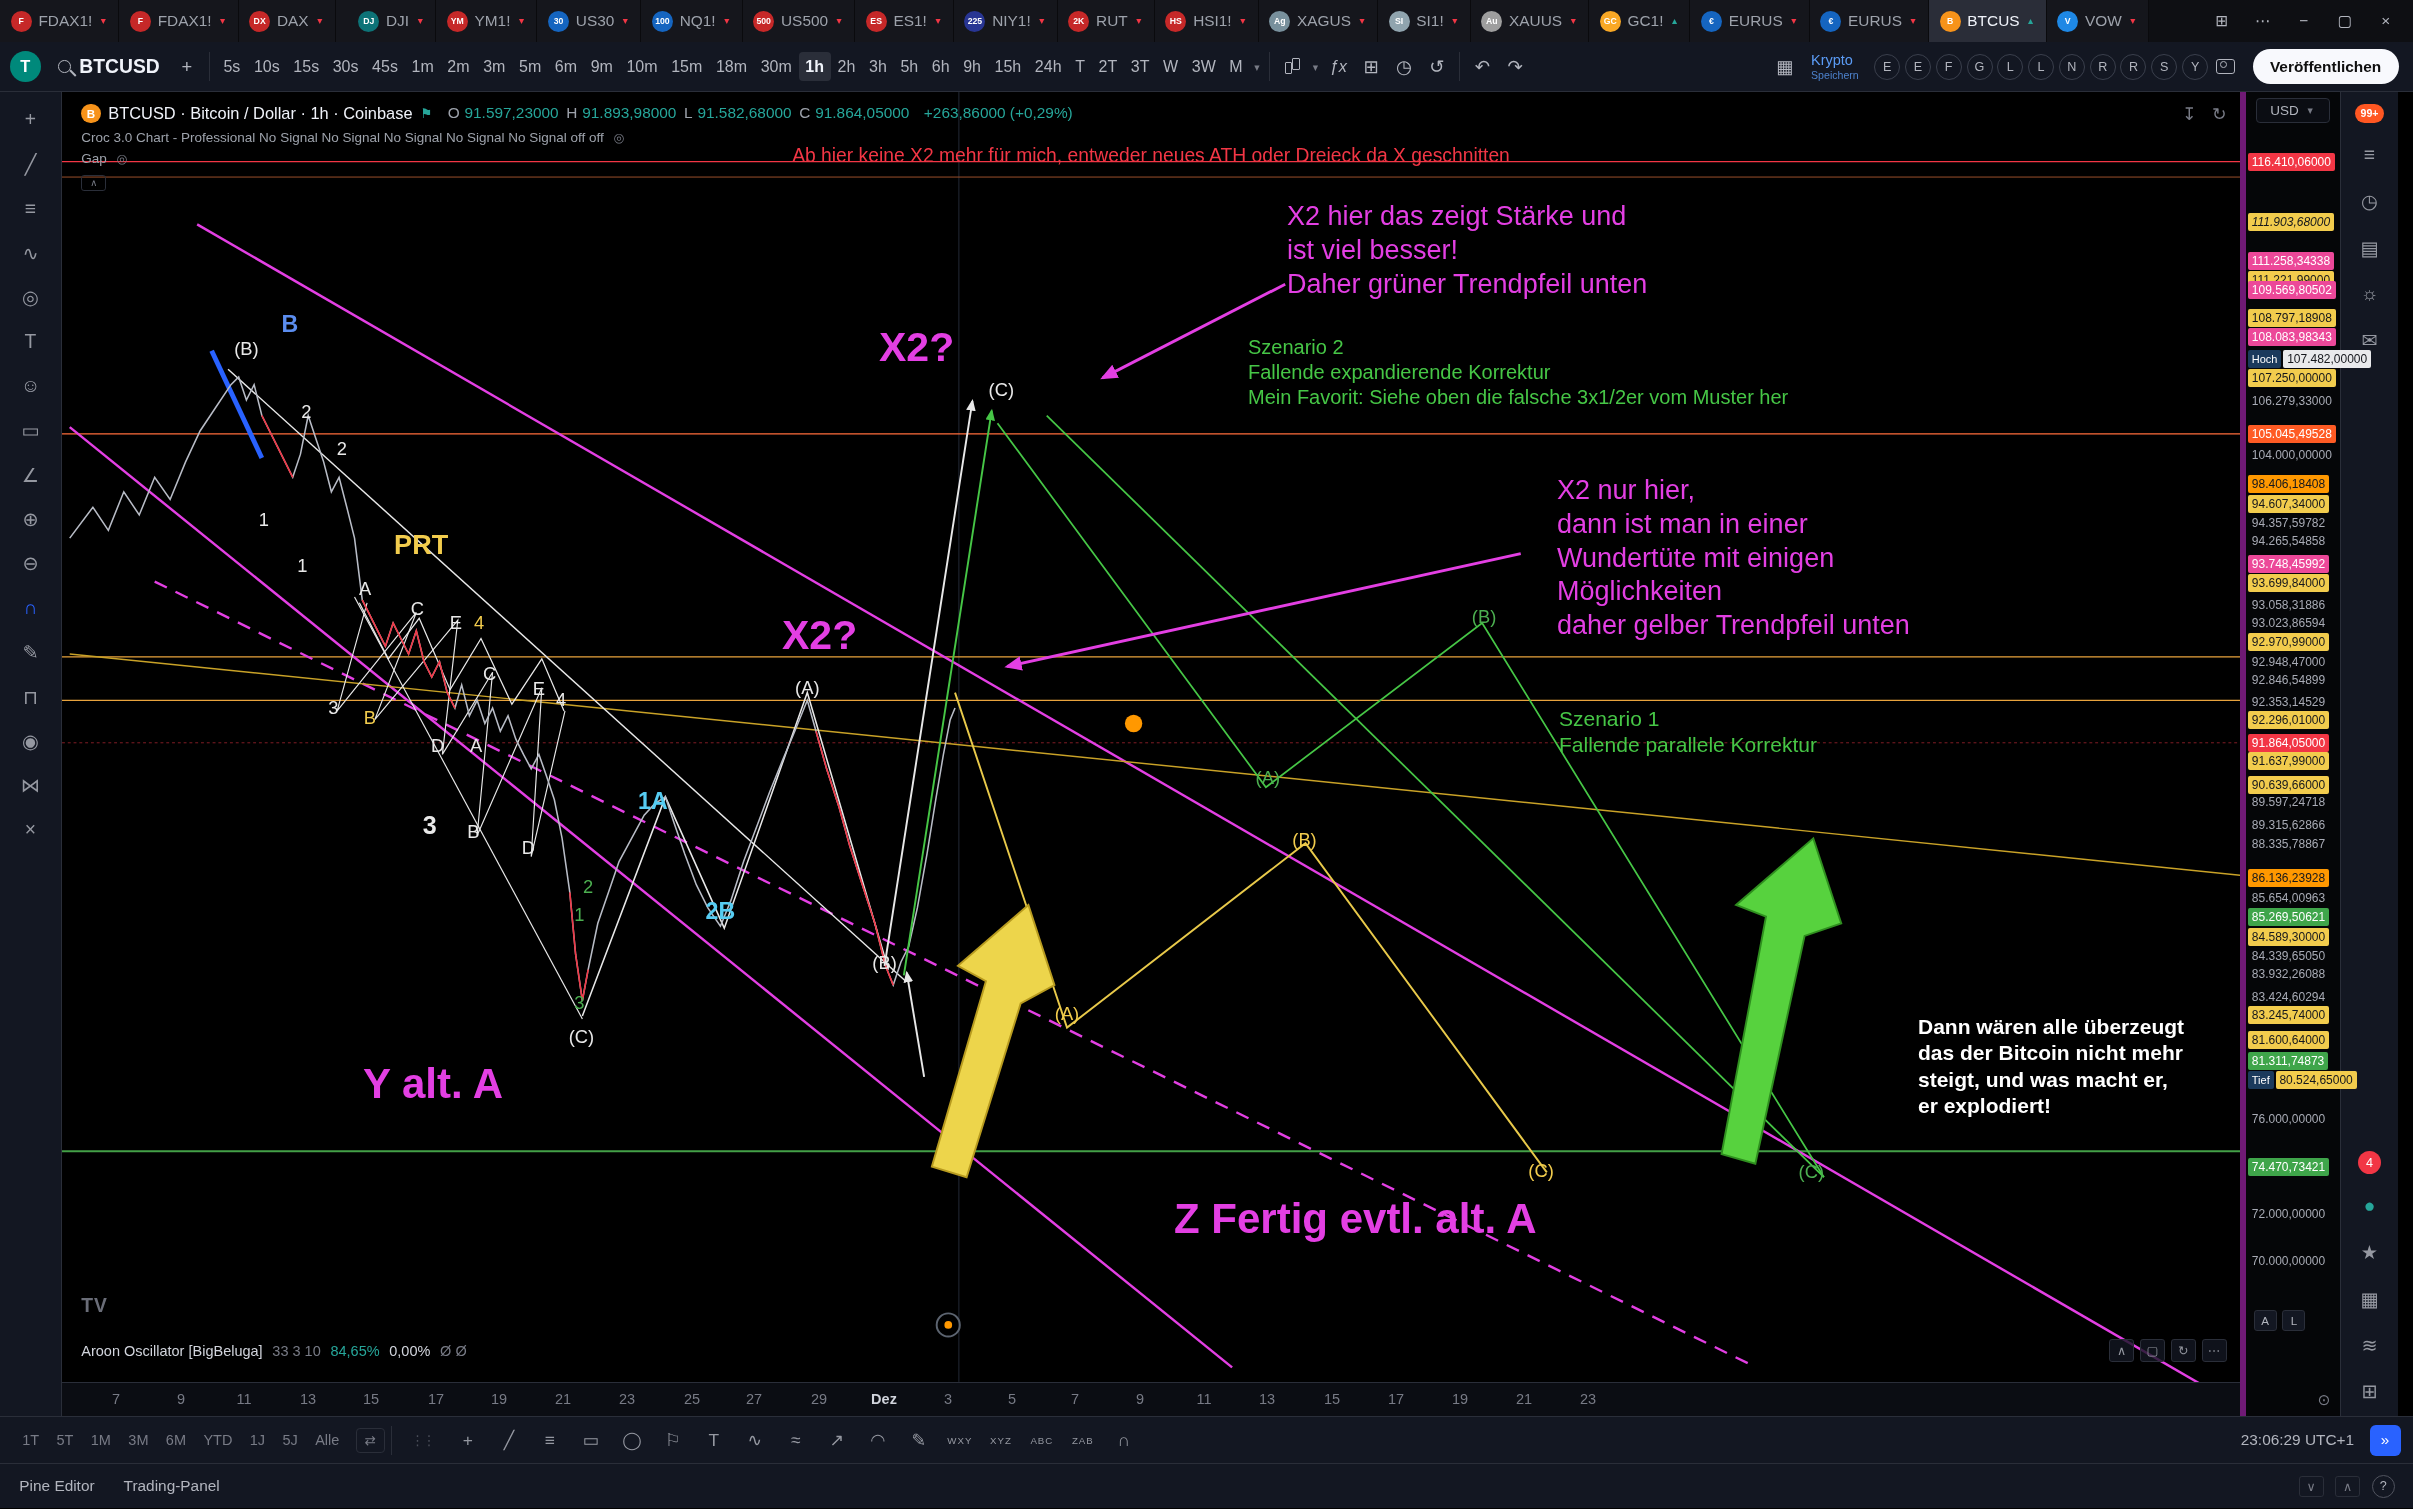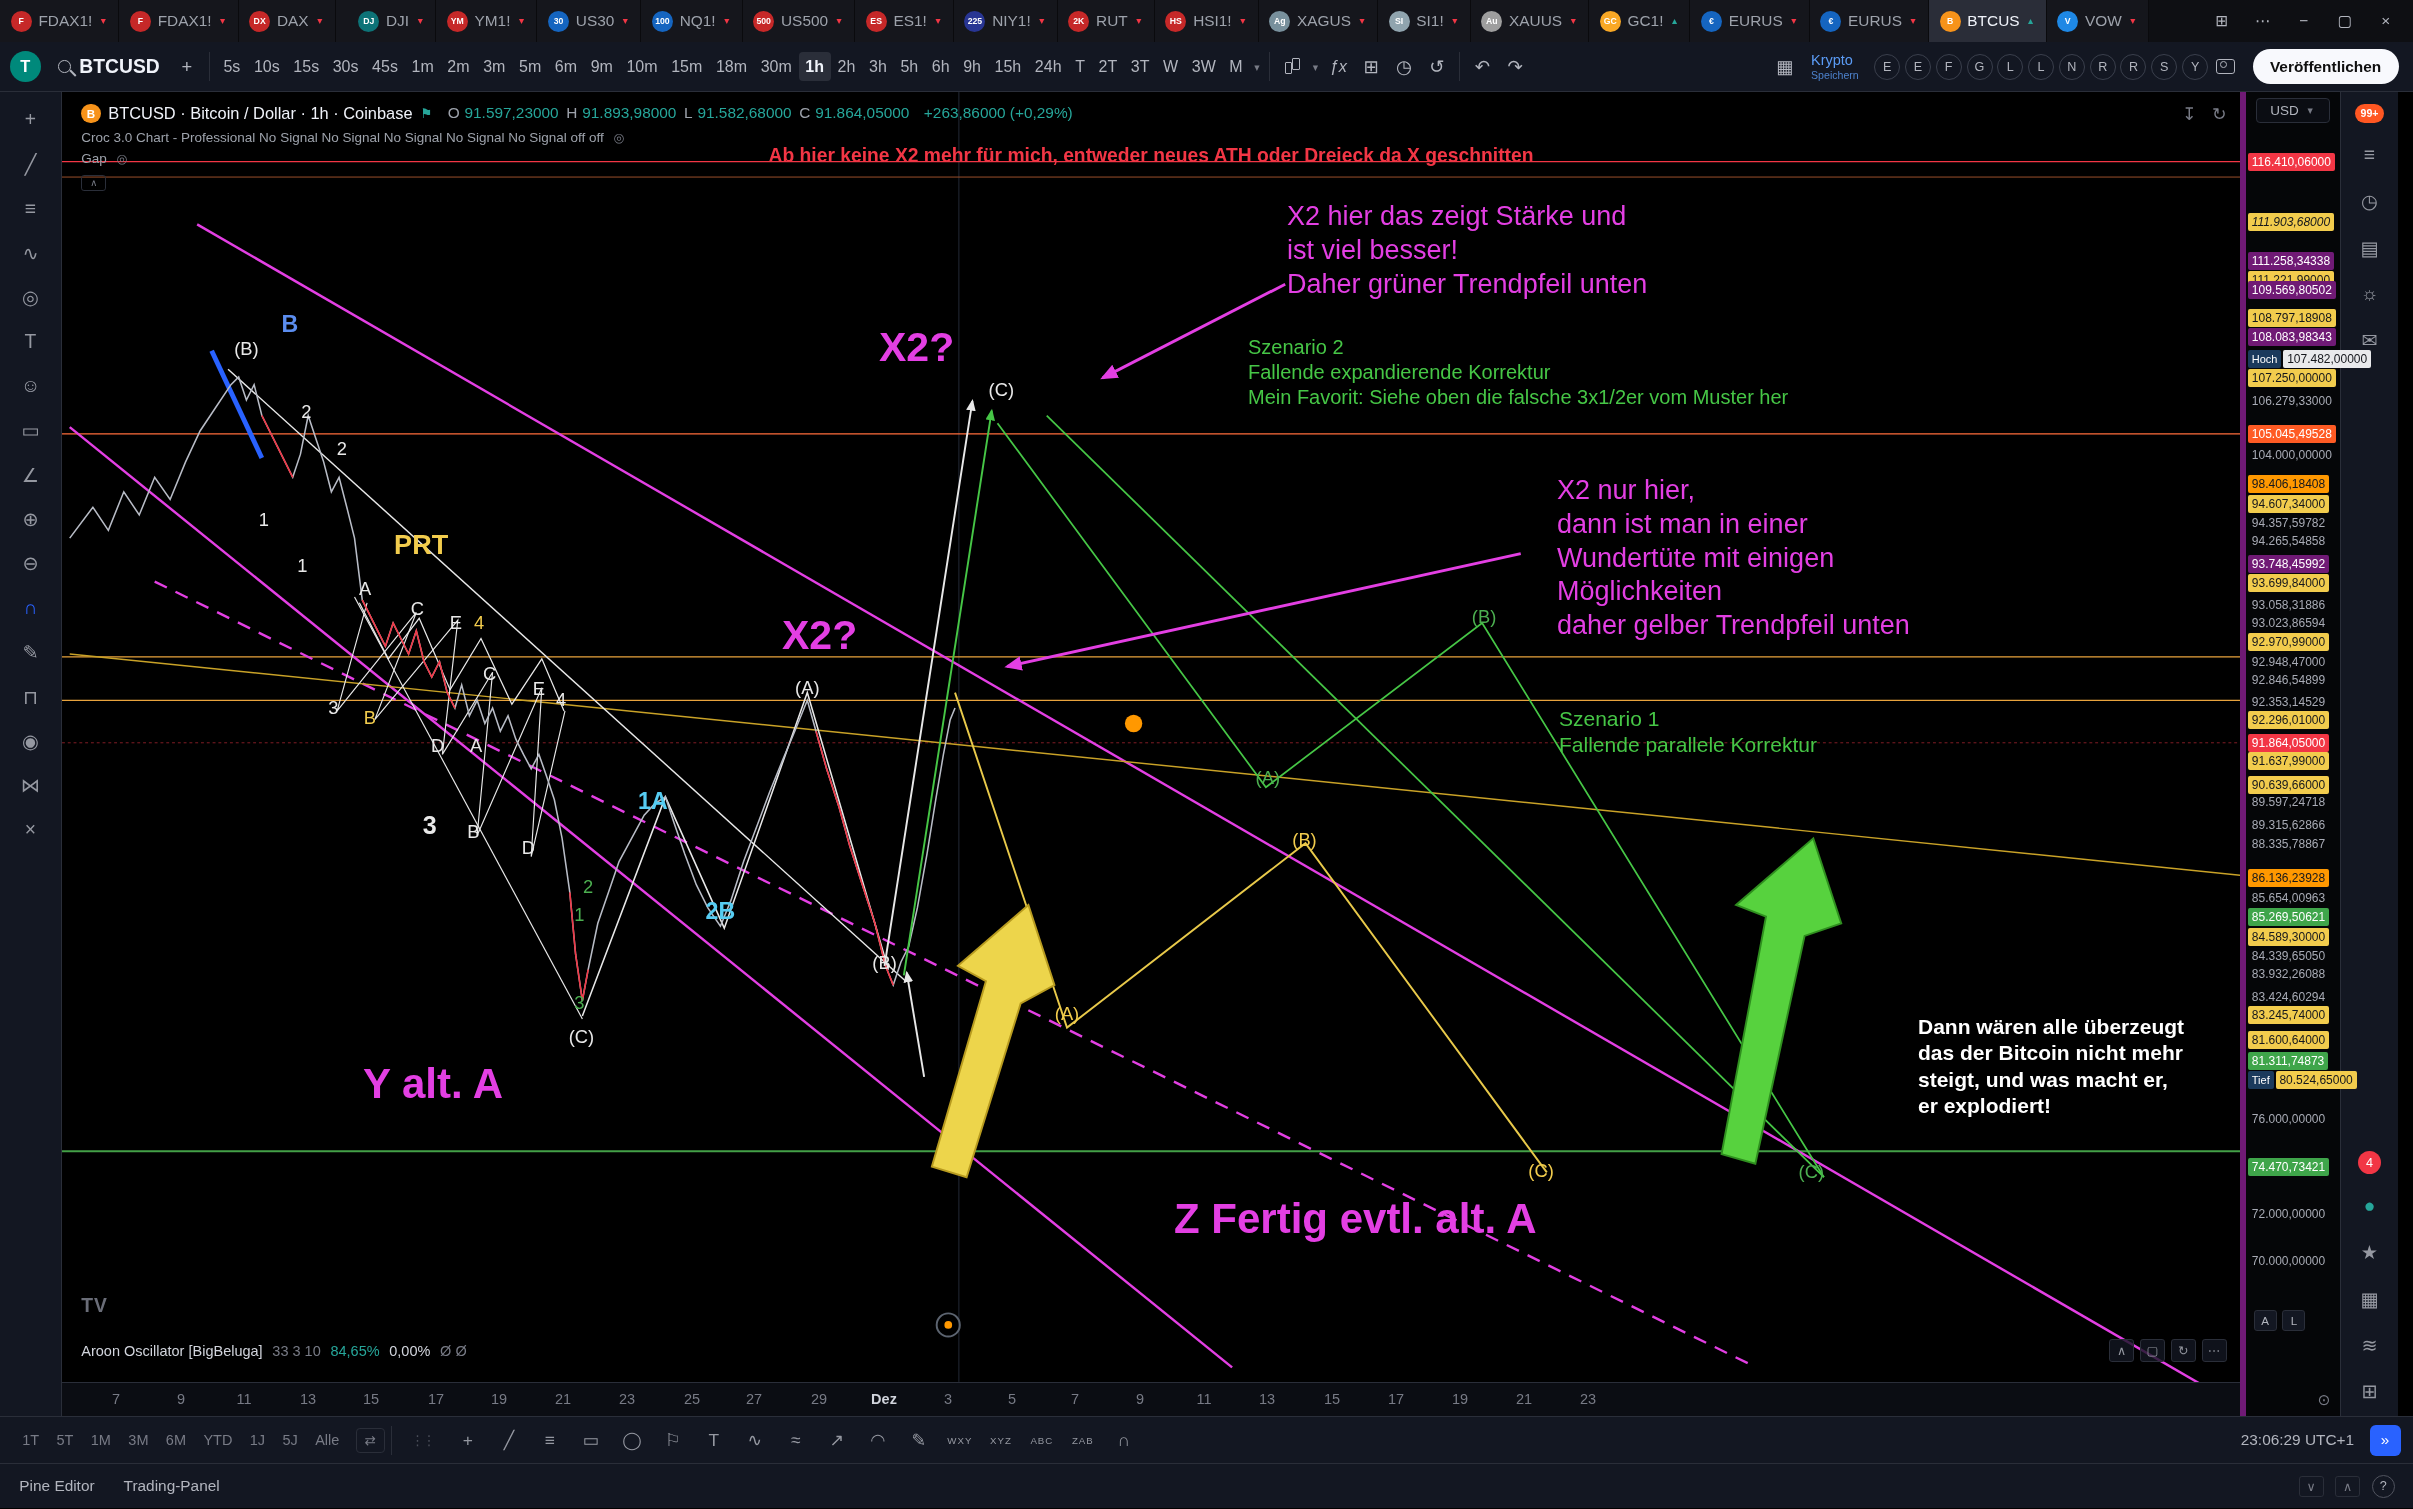--- a/index.html
+++ b/index.html
@@ -116,21 +116,21 @@
   .price-scale { width: 100px; background: #050608; border-left: 6px solid #701a75; position: relative; padding-left: 33px; }
   .scale-currency { position: absolute; top: 5.8px; left: 9.7px; right: 9.7px; height: 25px; border: 1px solid #2A2E39;
                     border-radius: 3.9px; display: flex; align-items: center; justify-content: center; gap: 5.8px;
                     color: #B2B5BE; font-size: 13.5px; z-index: 3; background: #0b0d13; }
   .scale-rows { position: absolute; inset: 0; }
   .chip-row { position: absolute; left: 1.9px; right: 1.9px; display: flex; gap: 1.9px; height: 19.3px; align-items: center; }
   .chip { padding: 0 3.9px; height: 18.3px; line-height: 18.3px; border-radius: 1.9px; white-space: nowrap; font-size: 12px; }
   .chip-none { color: #A8ABB5; background: transparent; }
   .chip-red { background: #F23645; color: #fff; }
   .chip-yellow { background: #F2CC4D; color: #15171c; }
-  .chip-magenta { background: #701a75; color: #fff; }
+  .chip-magenta { background: #ec4899; color: #fff; }
   .chip-orange { background: #FF9800; color: #15171c; }
   .chip-orangered { background: #FF5B24; color: #fff; }
   .chip-green { background: #3FA54A; color: #fff; }
   .chip-white { background: #E9EAEC; color: #15171c; }
   .chip-navy { background: #1B3A5C; color: #fff; font-size: 11px; }
   .scale-adjust { position: absolute; top: 1218px; left: 7.7px; display: flex; gap: 5.8px; z-index: 3; }
   .scale-btn { width: 23px; height: 21px; border: 1px solid #2A2E39; border-radius: 2.9px; background: #131722;
                color: #B2B5BE; font-size: 11.6px; display: flex; align-items: center; justify-content: center; }
   .axis-corner { position: absolute; bottom: 6.8px; right: 9.7px; color: #787B86; font-size: 15.4px; z-index: 3; }
 
@@ -501,21 +501,21 @@
         </div>
         <div class="lg-collapse">∧</div>
       </div>
 
       <div class="corner-icons" id="chart-corner-icons">
           <span>↧</span>
           <span>↻</span>
         </div>
 
       <div id="annotations">
-          <div class="annot" style="top: 52px; left: 50%; transform: translateX(-50%); white-space: nowrap; color: rgb(242, 54, 69); font-size: 19.3px; font-weight: bold;">
+          <div class="annot" style="top: 52px; left: 50%; transform: translateX(-50%); white-space: nowrap; color: rgb(242, 54, 69); font-size: 19.3px; font-weight: normal;">
             <div class="annot-line">Ab hier keine X2 mehr für mich, entweder neues ATH oder Dreieck da X geschnitten</div>
           </div>
           <div class="annot" style="top: 108px; left: 1225px; color: rgb(227, 63, 227); font-size: 27px;">
             <div class="annot-line">X2 hier das zeigt Stärke und</div>
             <div class="annot-line">ist viel besser!</div>
             <div class="annot-line">Daher grüner Trendpfeil unten</div>
           </div>
           <div class="annot" style="top: 243px; left: 1186px; color: rgb(70, 198, 70); font-size: 20px;">
             <div class="annot-line">Szenario 2</div>
             <div class="annot-line">Fallende expandierende Korrektur</div>

